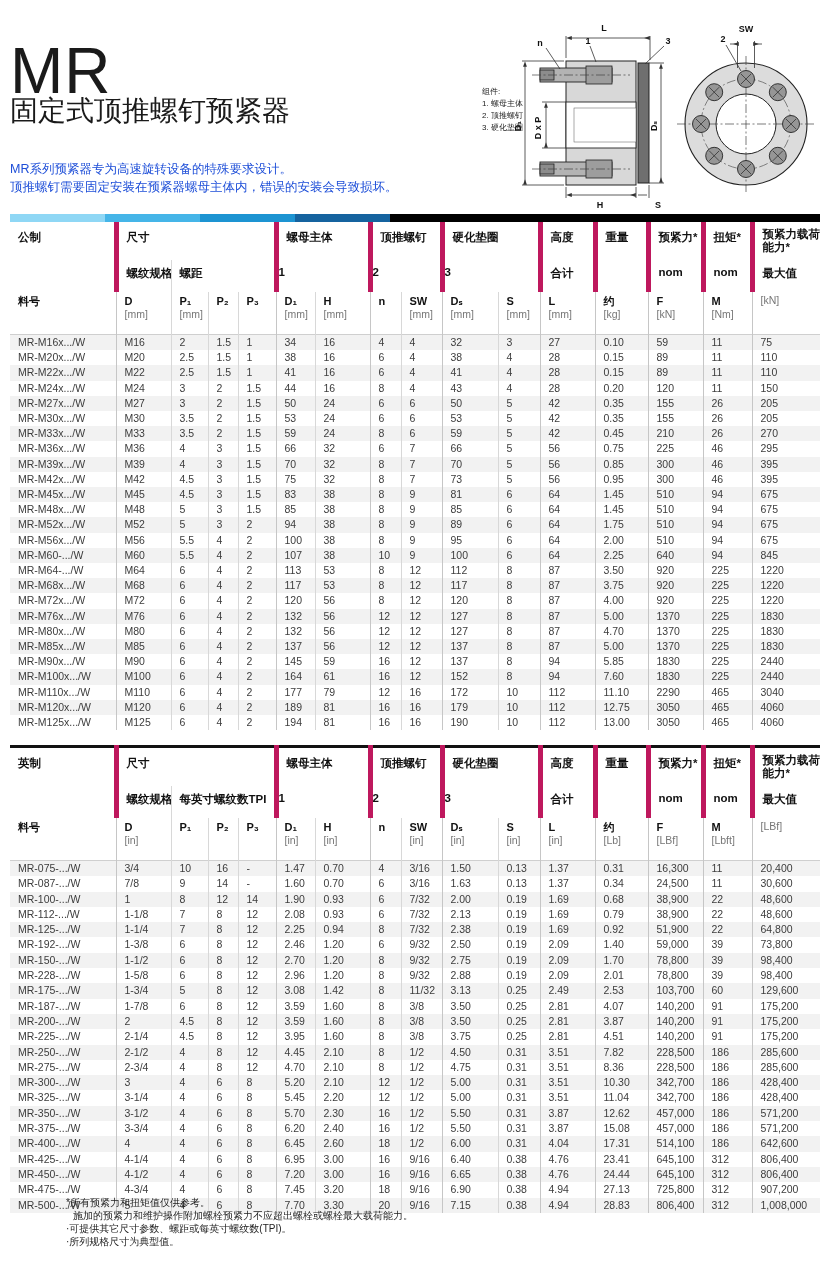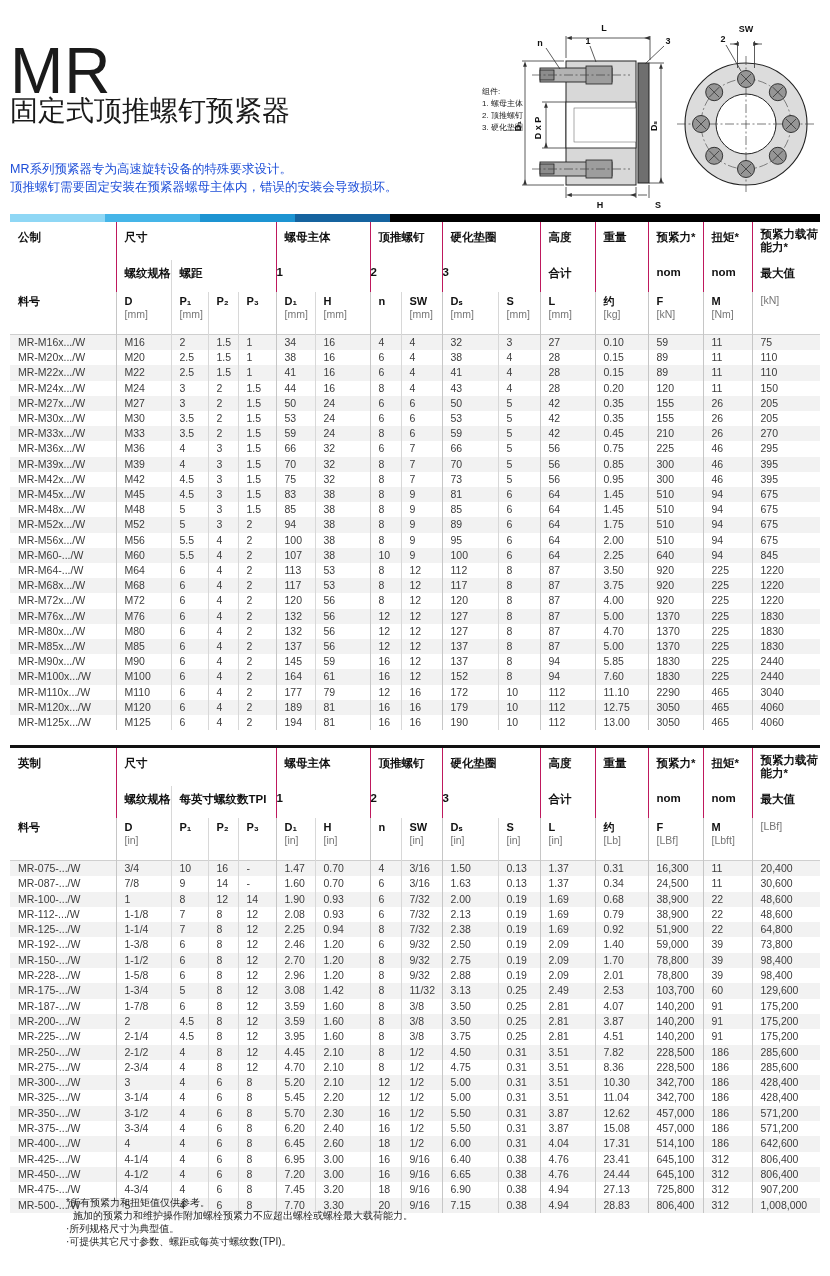--- a/index.html
+++ b/index.html
@@ -43,21 +43,21 @@
   .hrow2 th{font-size:11.5px;font-weight:bold;color:#111;height:26px;padding-top:6px;}
   .hrow1 .cap{white-space:normal;line-height:13px;padding-top:6px;}
   .ctr{text-align:center;padding-left:0 !important;}
   th.unit{height:40px;padding-top:2px;}
   .ul{font-size:11px;font-weight:bold;color:#111;line-height:14px;}
   .uu{font-size:10.5px;font-weight:normal;color:#767676;line-height:13px;}
 
   
   .col1,.col5,.col7,.col9,.col11,.col12,.col13,.col14,.col15{border-left:1px solid #c6c6c6;}
   .col2,.col3,.col4,.col6,.col8,.col10{border-left:1px solid #d8d8d8;}
-  th.bl{border-left:1px solid #be185d;margin-left:44px;}
+  th.bl{border-left:5px solid #be185d;margin-left:44px;}
   th.bl2{border-left:1px solid #d8d8d8;}
 
   
   .notes{position:absolute;left:18px;top:1196px;font-size:10px;line-height:13px;color:#1d1d1d;margin-left:48px;}
   .notes .ind{padding-left:7px;text-align:center;}
 </style>
 </head>
 <body>
 
 <div id="page">
@@ -1282,17 +1282,17 @@
           <td class="col13">806,400</td>
           <td class="col14">312</td>
           <td class="col15">1,008,000</td>
         </tr>
       </tbody>
   </table>
 
   <div class="notes">
     <div>*所有预紧力和扭矩值仅供参考。</div>
     <div class="ind">施加的预紧力和维护操作附加螺栓预紧力不应超出螺栓或螺栓最大载荷能力。</div>
+    <div>·可提供其它尺寸参数、螺距或每英寸螺纹数(TPI)。</div>
     <div>·所列规格尺寸为典型值。</div>
-    <div>·可提供其它尺寸参数、螺距或每英寸螺纹数(TPI)。</div>
   </div>
 
 </div>
 
 </body></html>

